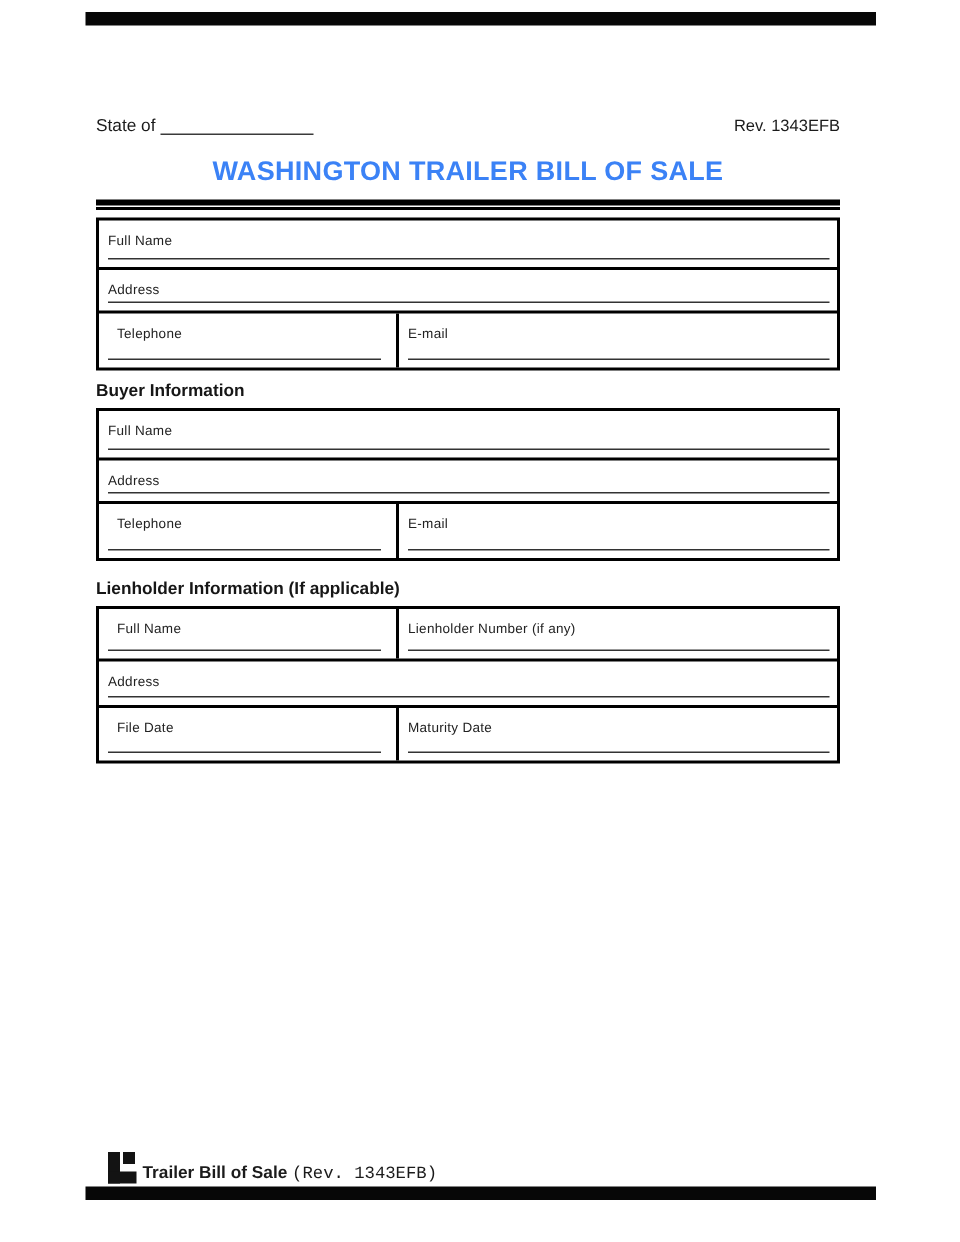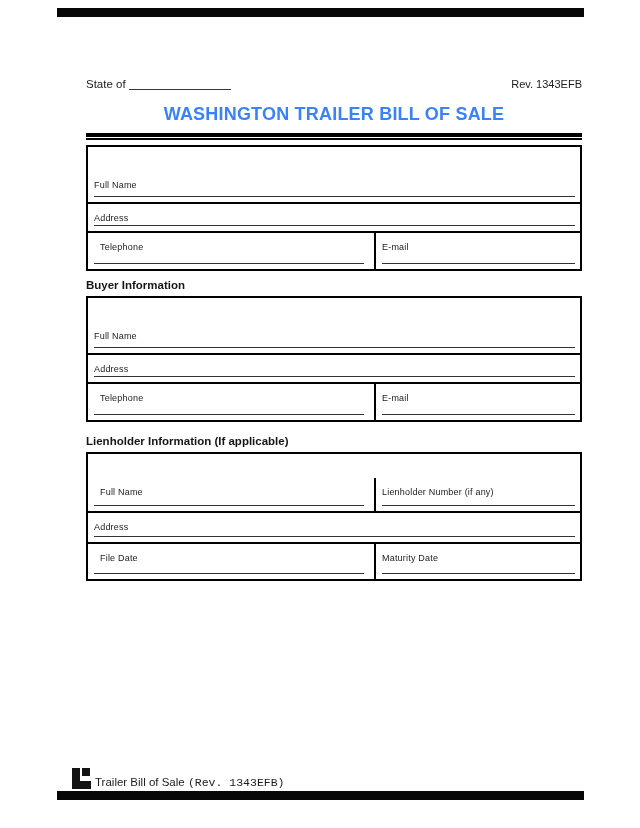--- a/index.html
+++ b/index.html
@@ -5,21 +5,21 @@
   * { margin:0; padding:0; box-sizing:border-box; }
   html,body { background:#ffffff; }
   .page {
     position:relative; width:640px; height:828px; background:#ffffff;
     font-family:"Liberation Sans","DejaVu Sans",sans-serif; color:#1b1b1b; overflow:hidden;
   }
   .bar { position:absolute; left:57px; width:527px; height:9px; background:#070707; }
   .bar.top { top:8px; }
   .bar.bottom { top:791px; }
 
-  .content { position:absolute; left:86px; top:0; width:496px; padding-top:76px; }
+  .content { position:absolute; left:64px; top:0; width:496px; padding-top:76px; }
 
   .meta-row { display:flex; justify-content:space-between; align-items:flex-end; font-size:11.5px; height:14px; }
   .state-line { display:flex; align-items:flex-end; }
   .state-blank { display:inline-block; width:102px; height:12px; margin-left:3px; border-bottom:1.3px solid #3a3a3a; }
   .rev { font-size:11px; }
 
   .title { font-size:18px; font-weight:bold; text-align:center; margin-top:11px; line-height:27px; letter-spacing:0.2px; color:#3b82f6; }
   .title-rule { margin-top:5px; }
   .title-rule .tr-a { height:3.5px; background:#000; }
   .title-rule .tr-b { height:2px; background:#000; margin-top:1.5px; }
@@ -29,41 +29,41 @@
   .sec-heading.buyer  { margin-top:8px; }
   .sec-heading.lien   { margin-top:13px; }
 
   .box { border:2px solid #000; margin-top:5px; }
   .row { border-bottom:2px solid #000; }
   .row:last-child { border-bottom:none; }
 
   .cell { position:relative; padding:3px 6px 0 6px; }
   .cell .lbl { font-size:9px; color:#222; letter-spacing:0.2px; }
   .cell .line { position:absolute; left:6px; right:5px; bottom:5px; border-bottom:1.3px solid #333; }
-  .h-tall  { height:33px;margin-top:24px; }
+  .h-tall  { height:33px; }
   .h-mid   { height:29px; }
   .h-mid2  { height:31px; }
   .h-big   { height:36px; }
   .h-big2  { height:35px; }
 
   .split { display:flex; }
-  .split .cell.left  { width:288px; border-right:2px solid #000;padding-left:12px; }
+  .split .cell.left  { width:200px; border-right:2px solid #000;padding-left:12px; }
   .split .cell.left .line { right:10px; }
   .split .cell.right { flex:1; }
 
   .dealer-row { display:flex; align-items:flex-end; margin-top:12px; font-size:11.5px; height:14px; }
   .dealer-row .flex-line { flex:1; margin-left:5px; height:12px; border-bottom:1.3px solid #3a3a3a; }
 
   .footer { position:absolute; left:72px; top:768px; display:flex; align-items:flex-end; }
   .logo { position:relative; width:22px; height:21px; flex:0 0 auto; }
   .logo .lg-v { position:absolute; left:0; top:0; width:8px; height:21px; background:#131313; }
   .logo .lg-f { position:absolute; left:0; bottom:0; width:19px; height:8px; background:#131313; }
   .logo .lg-s { position:absolute; left:10px; top:0; width:8px; height:8px; background:#131313; }
   .footer-text { font-size:11.5px; line-height:13px; margin-left:1px; }
-  .footer-text .bold { font-weight:normal; }
+  .footer-text .bold { font-weight:bold; }
   .footer-text .reg { font-weight:normal;font-family:Liberation Mono, monospace; }
 </style>
 </head>
 <body>
 
 <div class="page">
 
   <div class="bar top"></div>
 
   <div class="content">

